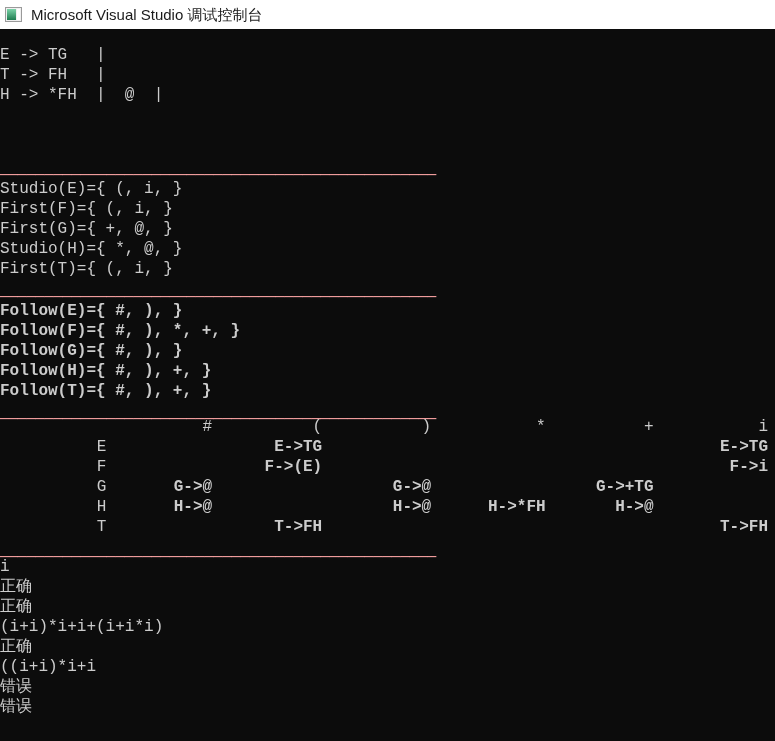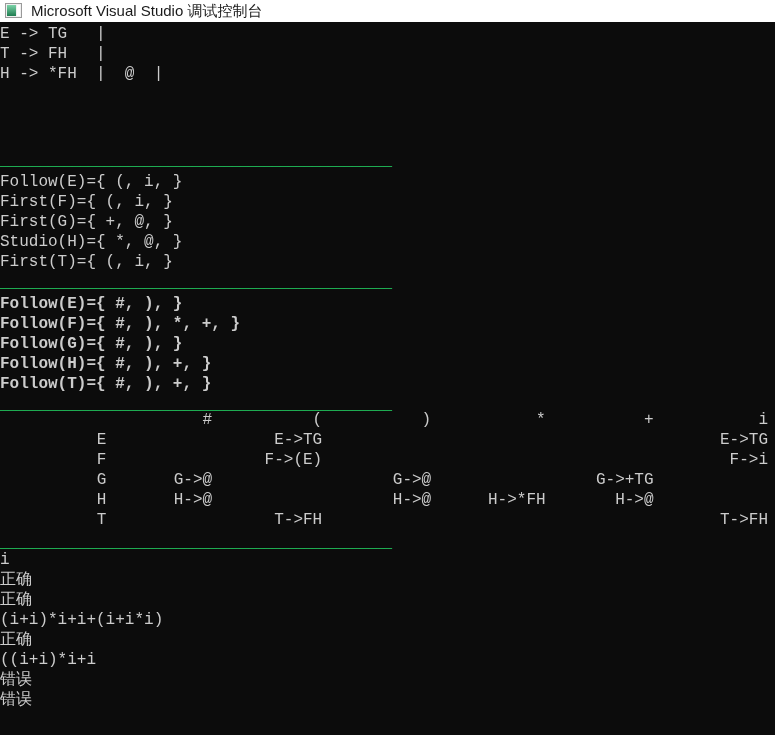--- a/index.html
+++ b/index.html
@@ -9,21 +9,21 @@
   }
   body {
     width: 775px;
     height: 741px;
     overflow: hidden;
     font-family: "Liberation Sans", sans-serif;
   }
 
   
   #titlebar {
-    height: 22px;
+    height: 29px;
     background: #ffffff;
     display: flex;
     align-items: center;
     padding: 0 0 0 5px;
     box-sizing: border-box;
     border-bottom: 1px solid #ffffff;
   }
   #app-icon {
     width: 17px;
     height: 17px;
@@ -57,28 +57,28 @@
     line-height: 20px;
     font-family: "Liberation Mono", "DejaVu Sans Mono", monospace;
     font-size: 16px;
     letter-spacing: 0;
     color: #cccccc;
   }
   .sep {
     white-space: pre;
     height: 20px;
     line-height: 20px;
-    font-family: Liberation Serif, serif;
-    font-size: 16px;
-    color: #22c55e;
+    font-family: Liberation Sans, sans-serif;
+    font-size: 16px;
+    color: #fca5a5;
     overflow: hidden;
   }
 
   
-  #grammar-block { position: absolute; top: 2px;   left: 0; width: 775px; }
+  #grammar-block { position: absolute; top: 16px;   left: 0; width: 775px; }
   #sep-1         { position: absolute; top: 128px; left: 0; width: 775px; }
   #first-block   { position: absolute; top: 150px; left: 0; width: 775px; }
   #sep-2         { position: absolute; top: 250px; left: 0; width: 775px; }
   #follow-block  { position: absolute; top: 272px; left: 0; width: 775px; font-weight: bold; }
   #sep-3         { position: absolute; top: 372px; left: 0; width: 775px; }
   #table-block   { position: absolute; top: 388px; left: 0; width: 775px; }
   #sep-4         { position: absolute; top: 510px; left: 0; width: 775px; }
   #output-block  { position: absolute; top: 528px; left: 0; width: 775px; }
 
   
@@ -107,21 +107,21 @@
   col.c-row { width: 106px; }
   col.c-hash { width: 97px; }
   col.c-lpar { width: 102px; }
   col.c-rpar { width: 101px; }
   col.c-star { width: 106px; }
   col.c-plus { width: 100px; }
   col.c-i    { width: 106px; }
 
   table.ptable td.rowlabel { text-align: right; padding-right: 8px; }
   table.ptable th.colhead  { padding-right: 7px; }
-  table.ptable td.cell     { padding-right: 7px; }
+  table.ptable td.cell     { padding-right: 7px; font-weight: bold; }
 </style>
 </head>
 <body>
 
 <div id="titlebar">
   <svg id="app-icon" viewBox="0 0 17 17">
     <rect x="0.5" y="1.5" width="16" height="14" fill="#f0f0f0" stroke="#9a9a9a" stroke-width="1"></rect>
     <rect x="2" y="3" width="9" height="11" fill="#2e9e6b"></rect>
     <rect x="2" y="3" width="9" height="11" fill="none"></rect>
     <linearGradient id="g1" x1="0" y1="0" x2="0" y2="1">
@@ -138,21 +138,21 @@
 
   <div id="grammar-block">
     <div class="line">E -&gt; TG   |</div>
     <div class="line">T -&gt; FH   |</div>
     <div class="line">H -&gt; *FH  |  @  |</div>
   </div>
 
   <div id="sep-1" class="sep">_________________________________________________</div>
 
   <div id="first-block">
-    <div class="line">Follow(E)={ (, i, }</div>
+    <div class="line">Studio(E)={ (, i, }</div>
     <div class="line">First(F)={ (, i, }</div>
     <div class="line">First(G)={ +, @, }</div>
     <div class="line">Studio(H)={ *, @, }</div>
     <div class="line">First(T)={ (, i, }</div>
   </div>
 
   <div id="sep-2" class="sep">_________________________________________________</div>
 
   <div id="follow-block">
     <div class="line">Follow(E)={ #, ), }</div>

